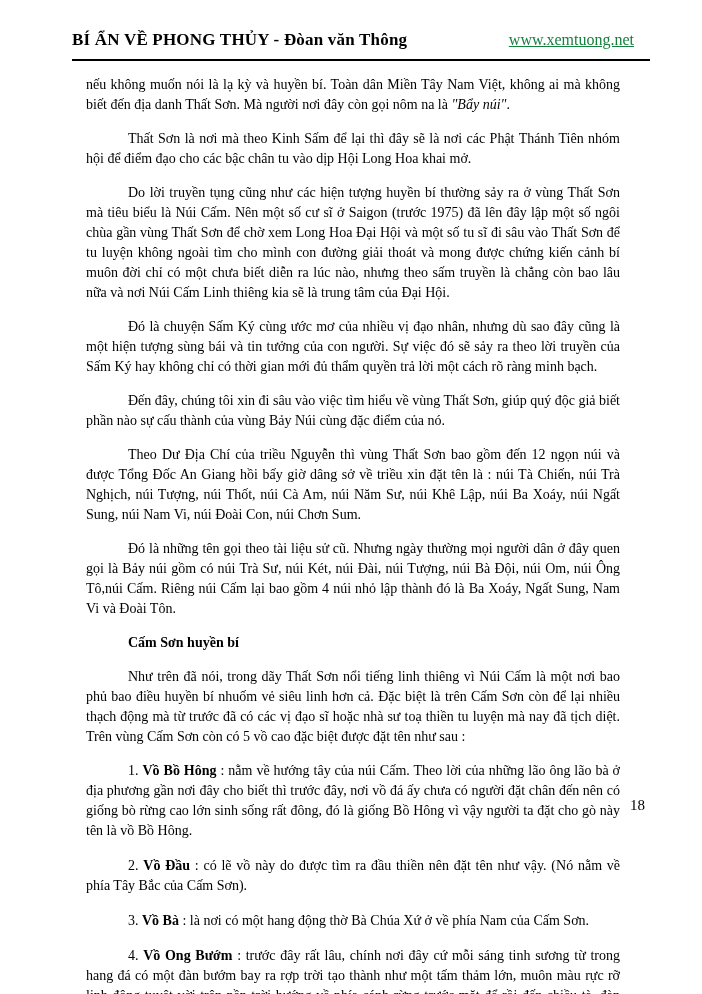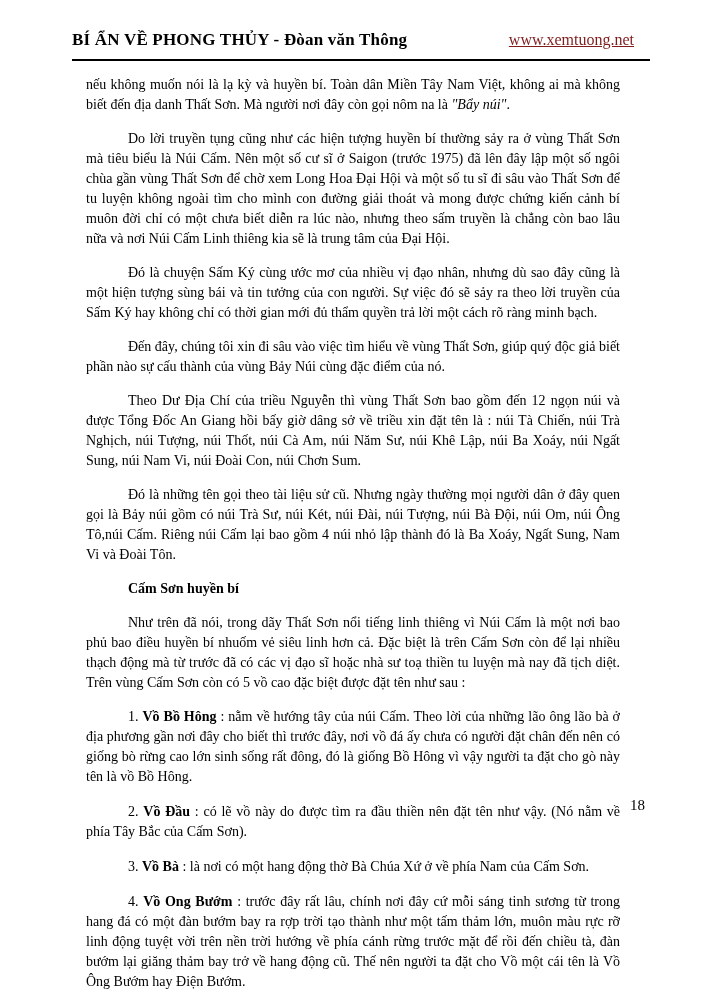--- a/index.html
+++ b/index.html
@@ -61,25 +61,26 @@
     bottom: 22px;
     font-size: 15px;
   }
 </style>
 </head>
 <body>
 
 <div class="page">
   <div class="header-row">
     <span class="doc-title">BÍ ẨN VỀ PHONG THỦY  - Đòan văn Thông</span>
-    <a class="doc-link" href="#" style="color: #7f1d1d;">www.xemtuong.net</a>
+    <a class="doc-link" href="#" style="color: #15803d;">www.xemtuong.net</a>
   </div>
   <hr class="header-rule">
   <div class="content">
       <p class=""><span>nếu không muốn nói là lạ kỳ và huyền bí. Toàn dân Miền Tây Nam Việt, không ai mà không biết đến địa danh Thất Sơn. Mà người nơi đây còn gọi nôm na là </span><span class="seg-i">"Bẩy núi"</span><span>.</span></p>
+      <p class="indent "><span>Thất Sơn là nơi mà theo Kinh Sấm để lại thì đây sẽ là nơi các Phật Thánh Tiên nhóm hội để điểm đạo cho các bậc chân tu  vào dịp Hội Long Hoa khai mở.</span></p>
       <p class="indent "><span>Do lời truyền tụng cũng như các hiện tượng huyền bí thường sảy ra ở vùng Thất Sơn mà tiêu biểu là Núi Cấm. Nên một số cư sĩ ở Saigon (trước 1975) đã lên đây lập một số ngôi chùa gần vùng Thất Sơn để chờ xem Long Hoa Đại Hội và một số tu sĩ đi sâu vào Thất Sơn để tu luyện không ngoài tìm cho mình con đường giải thoát và mong được chứng kiến cảnh bí muôn đời chỉ có một chưa biết diễn ra lúc nào, nhưng theo sấm truyền là chẳng còn bao lâu nữa và nơi Núi Cấm Linh thiêng kia sẽ là trung tâm của Đại Hội.</span></p>
       <p class="indent "><span>Đó là chuyện Sấm Ký cùng ước mơ của nhiều vị đạo nhân, nhưng dù sao đây cũng là một hiện tượng sùng bái và tin tưởng của con người. Sự việc đó sẽ sảy ra theo lời truyền của Sấm Ký hay không chỉ có thời gian mới đủ thẩm quyền trả lời một cách rõ ràng minh bạch.</span></p>
       <p class="indent "><span>Đến đây, chúng tôi xin đi sâu vào việc tìm hiểu về vùng Thất Sơn, giúp quý độc giả biết phần nào sự cấu thành của vùng Bảy Núi cùng đặc điểm của nó.</span></p>
       <p class="indent "><span>Theo Dư Địa Chí của triều Nguyễn thì vùng Thất Sơn bao gồm đến 12 ngọn núi và được Tổng Đốc An Giang hồi bấy giờ dâng sở về triều xin đặt tên là : núi Tà Chiến, núi Trà Nghịch, núi Tượng, núi Thốt, núi Cà Am, núi Năm Sư, núi Khê Lập, núi Ba Xoáy, núi Ngất Sung, núi Nam Vi, núi Đoài Con, núi Chơn Sum.</span></p>
       <p class="indent "><span>Đó là những tên gọi theo tài liệu sử cũ. Nhưng ngày thường mọi người dân ở đây quen gọi là Bảy núi gồm có núi Trà Sư, núi Két, núi Đài, núi Tượng, núi Bà Đội, núi Om, núi Ông Tô,núi Cấm. Riêng núi Cấm lại bao gồm 4 núi nhỏ lập thành đó là Ba Xoáy, Ngất Sung, Nam Vi và Đoài Tôn.</span></p>
       <p class="indent heading"><span>Cấm Sơn huyền bí</span></p>
       <p class="indent "><span>Như trên đã nói, trong dãy Thất Sơn nổi tiếng linh thiêng vì Núi Cấm là một nơi bao phủ bao điều huyền bí nhuốm vẻ siêu linh hơn cả. Đặc biệt là trên Cấm Sơn còn để lại  nhiều thạch động mà từ trước đã có các vị đạo sĩ hoặc nhà sư toạ thiền tu luyện mà nay đã tịch diệt. Trên vùng Cấm Sơn còn có 5 vồ cao đặc biệt được đặt tên như sau :</span></p>
       <p class="indent "><span>1. </span><span class="seg-b">Vồ Bồ Hông</span><span> : nằm về hướng tây của núi Cấm. Theo lời của những lão ông lão bà ở địa phương gần nơi đây cho biết thì trước đây, nơi vồ đá ấy chưa có người đặt chân đến nên có giống bò rừng cao lớn sinh sống rất đông, đó là giống Bồ Hông vì vậy người ta đặt cho gò này tên là vồ Bồ Hông.</span></p>
       <p class="indent gap "><span>2. </span><span class="seg-b">Vồ Đầu</span><span> : có lẽ vồ này do được tìm ra đầu thiền nên đặt tên như vậy. (Nó nằm về phía Tây Bắc của Cấm Sơn).</span></p>
       <p class="indent gap "><span>3. </span><span class="seg-b">Vồ Bà</span><span> : là nơi có một hang động thờ Bà Chúa Xứ ở về phía Nam của Cấm Sơn.</span></p>

